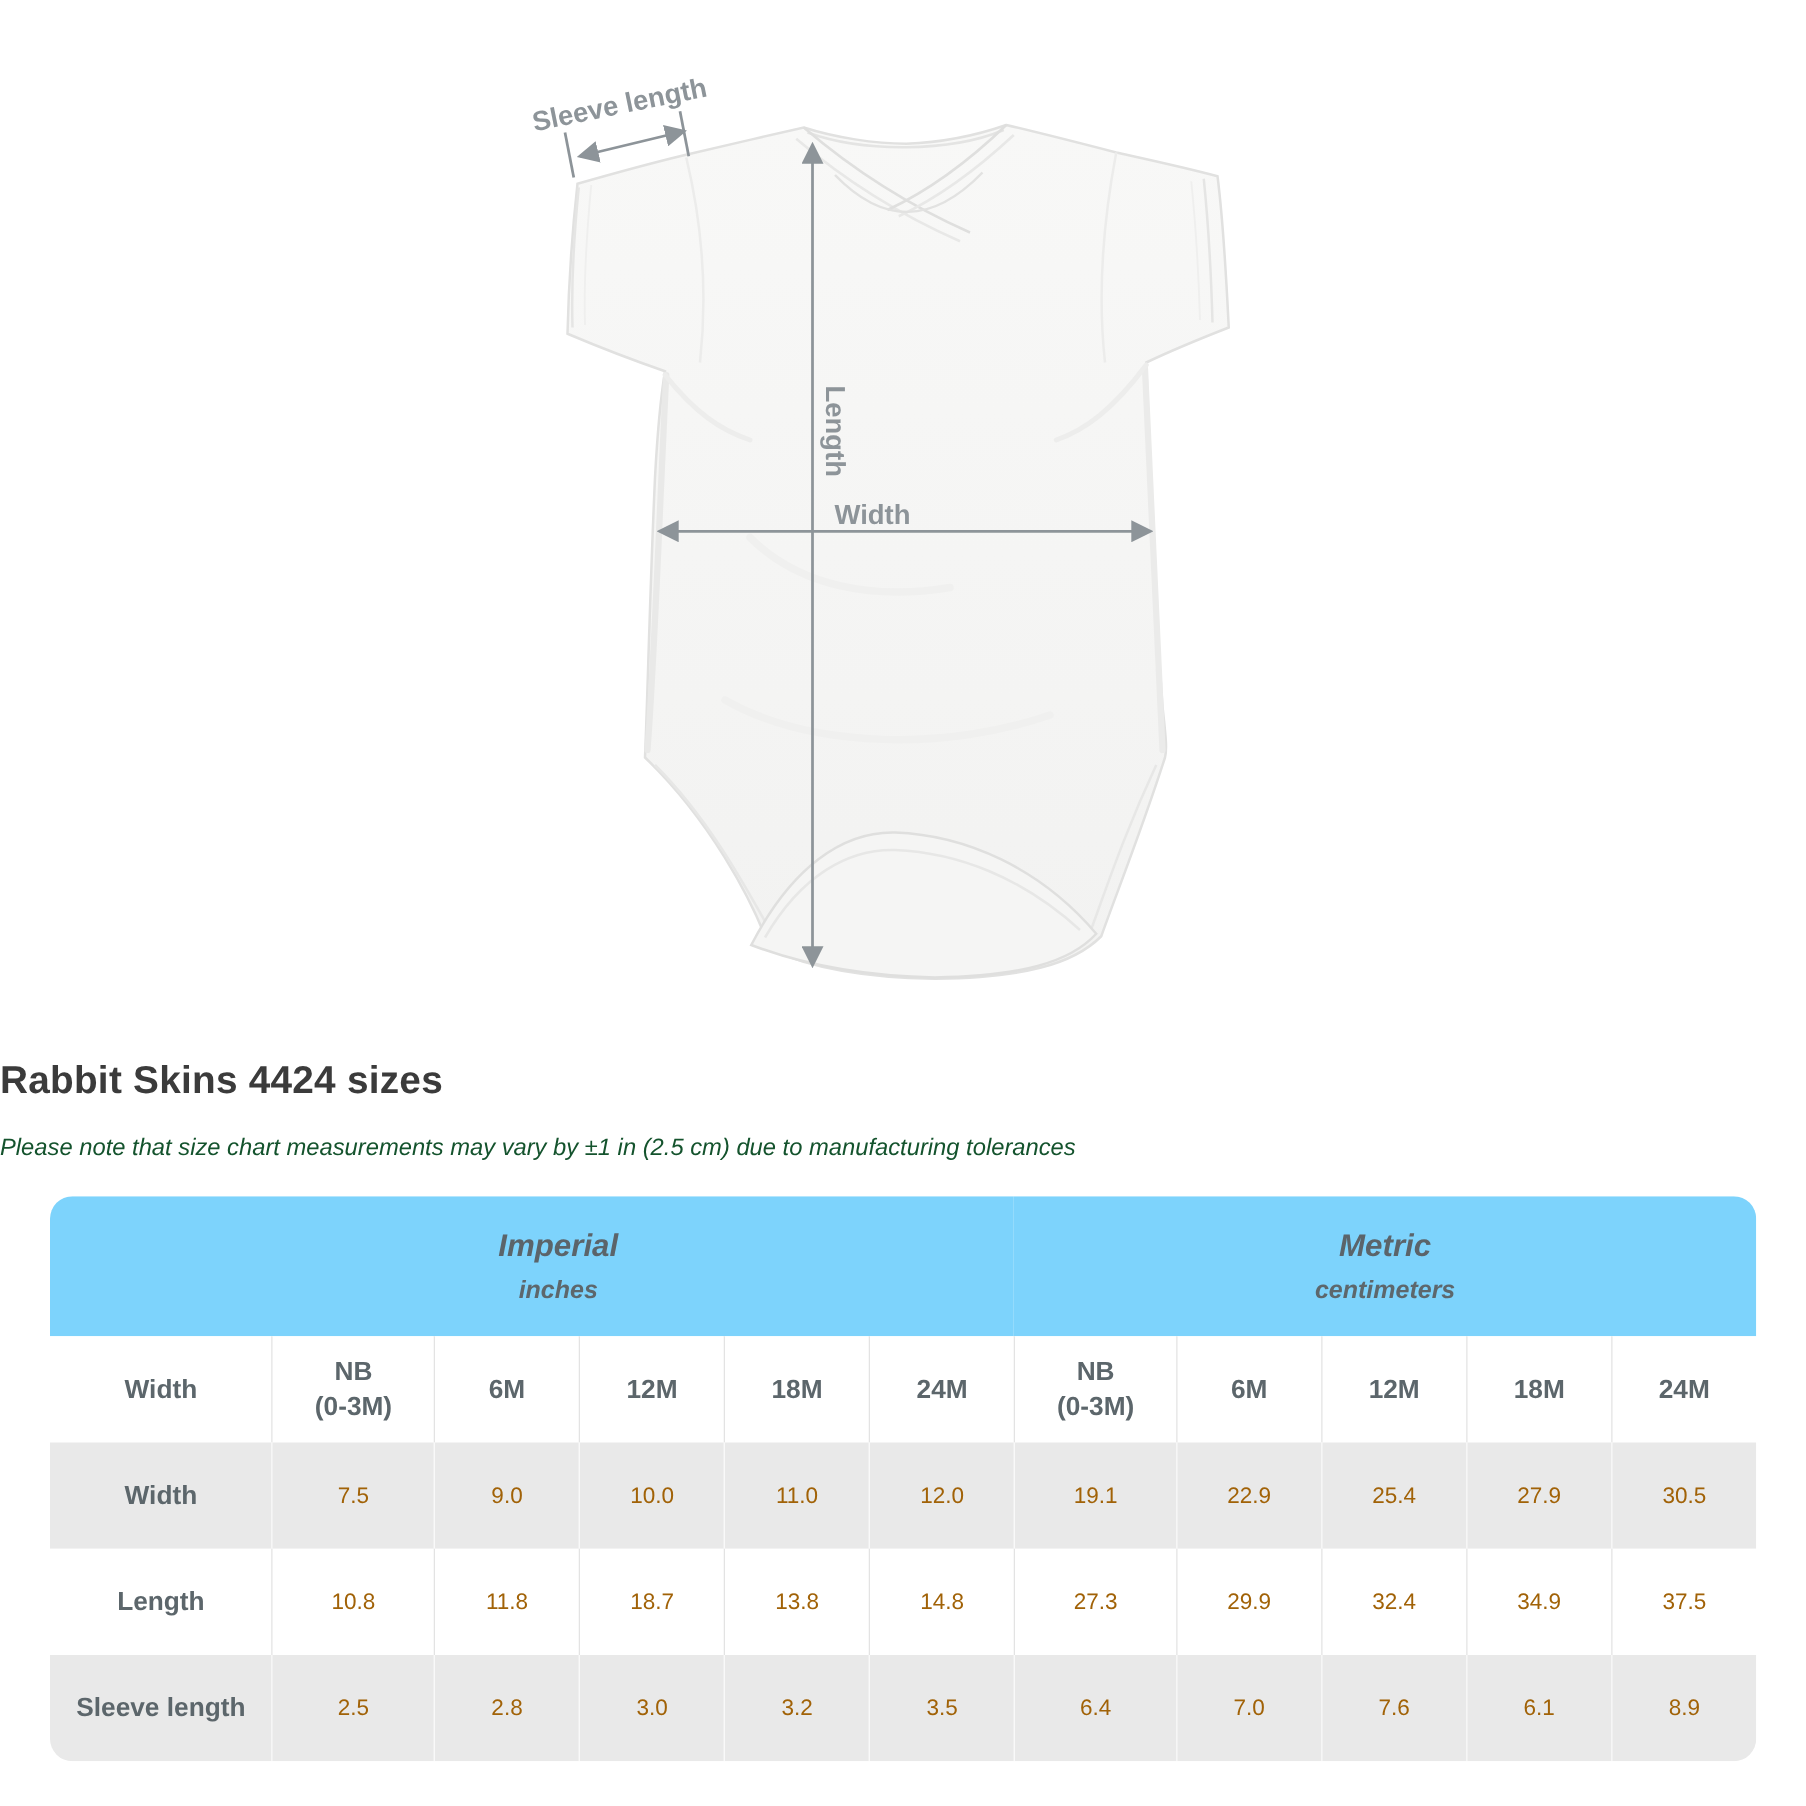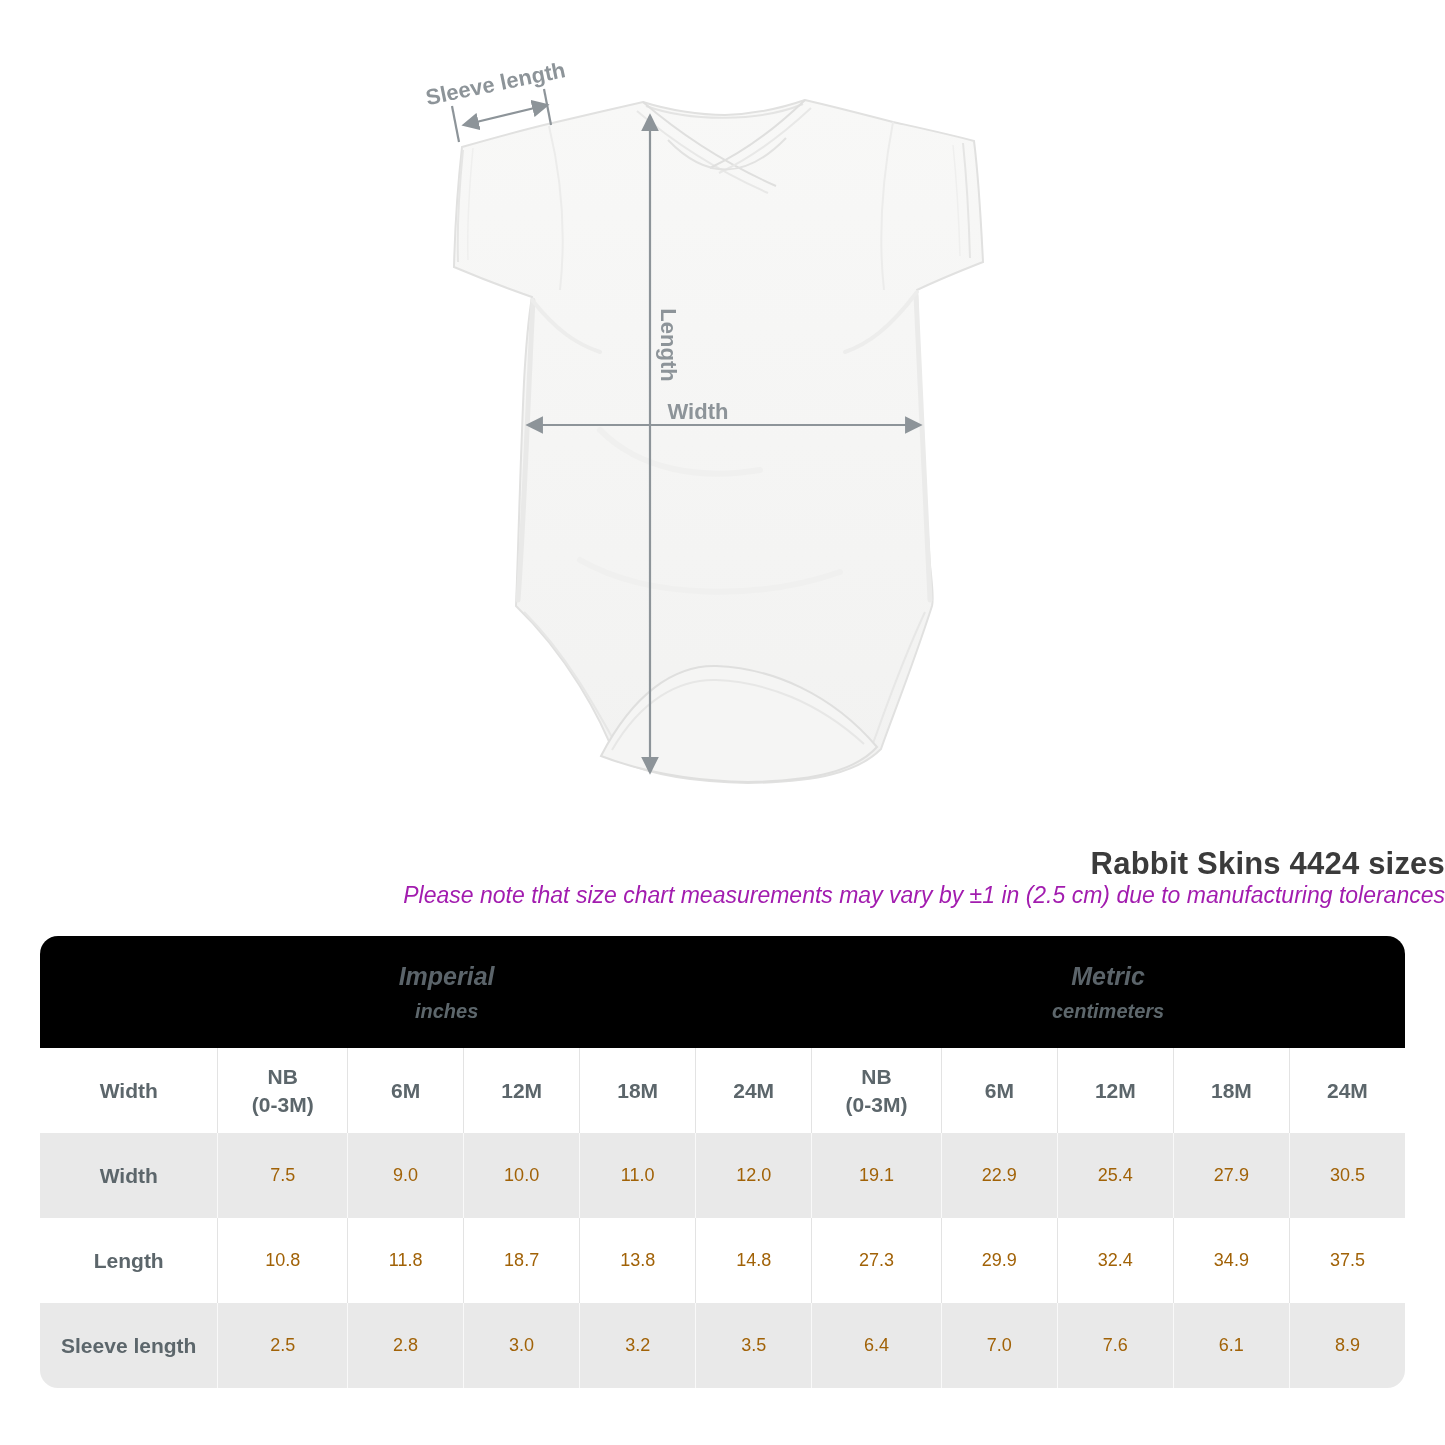--- a/index.html
+++ b/index.html
@@ -18,48 +18,48 @@
   }
   .figure-wrap svg { display: block; }
 
   .dim-label {
     font-family: "Liberation Sans", sans-serif;
     font-weight: bold;
     font-size: 22px;
     fill: #8d9499;
   }
 
-  .title-block { text-align: right; }
+  .title-block { text-align: left; }
   .chart-title {
     margin: 16px 0 0 0;
     font-size: 31px;
     font-weight: bold;
     color: #3b3b3b;
     letter-spacing: 0.2px;
   }
   .chart-subtitle {
-    margin: 0 0 0 0;
-    font-size: 23px;
+    margin: 26px 0 0 0;
+    font-size: 19px;
     font-style: italic;
-    color: #a21caf;
+    color: #14532d;
   }
 
   .size-table {
     width: 1365px;
     margin: 27px auto 0 auto;
     border-collapse: separate;
     border-spacing: 0;
     table-layout: fixed;
     border-radius: 18px;
     overflow: hidden;
   }
   .size-table td, .size-table th { padding: 0; text-align: center; vertical-align: middle; }
 
   .group-row td {
-    background: #000000;
+    background: #7dd3fc;
     height: 112px;
   }
   .group-label {
     font-size: 25px;
     font-weight: bold;
     font-style: italic;
     color: #5b646a;
   }
   .group-unit {
     margin-top: 9px;

